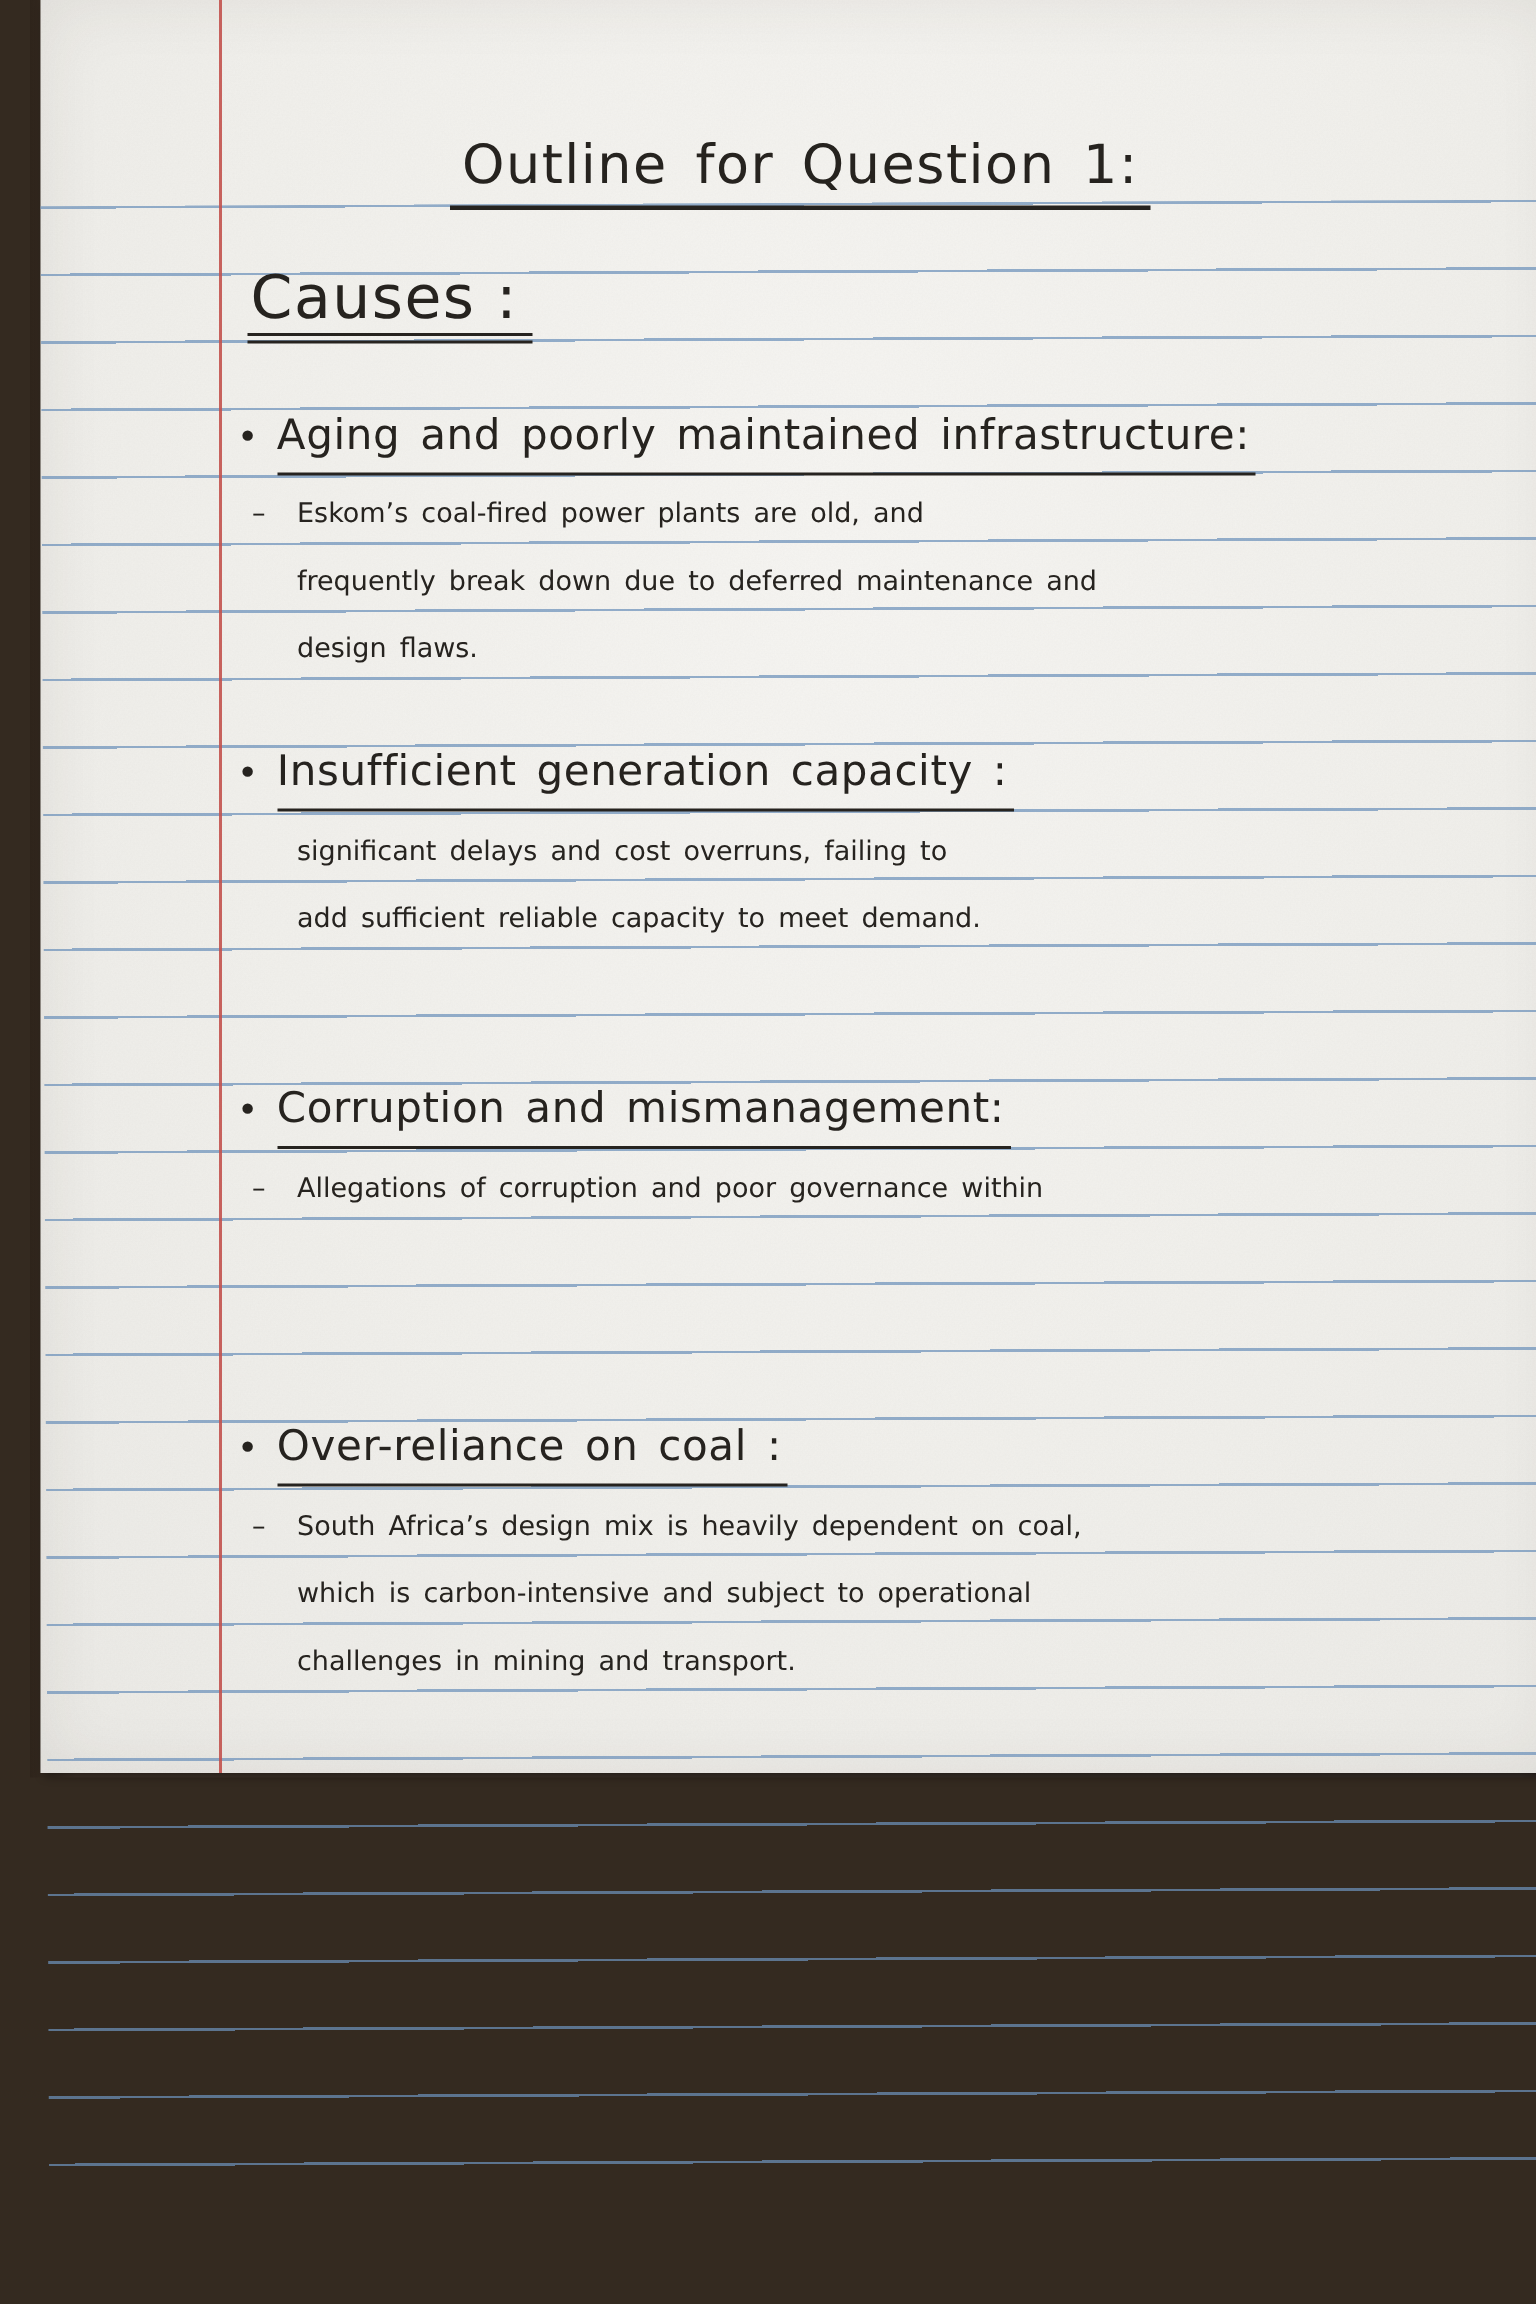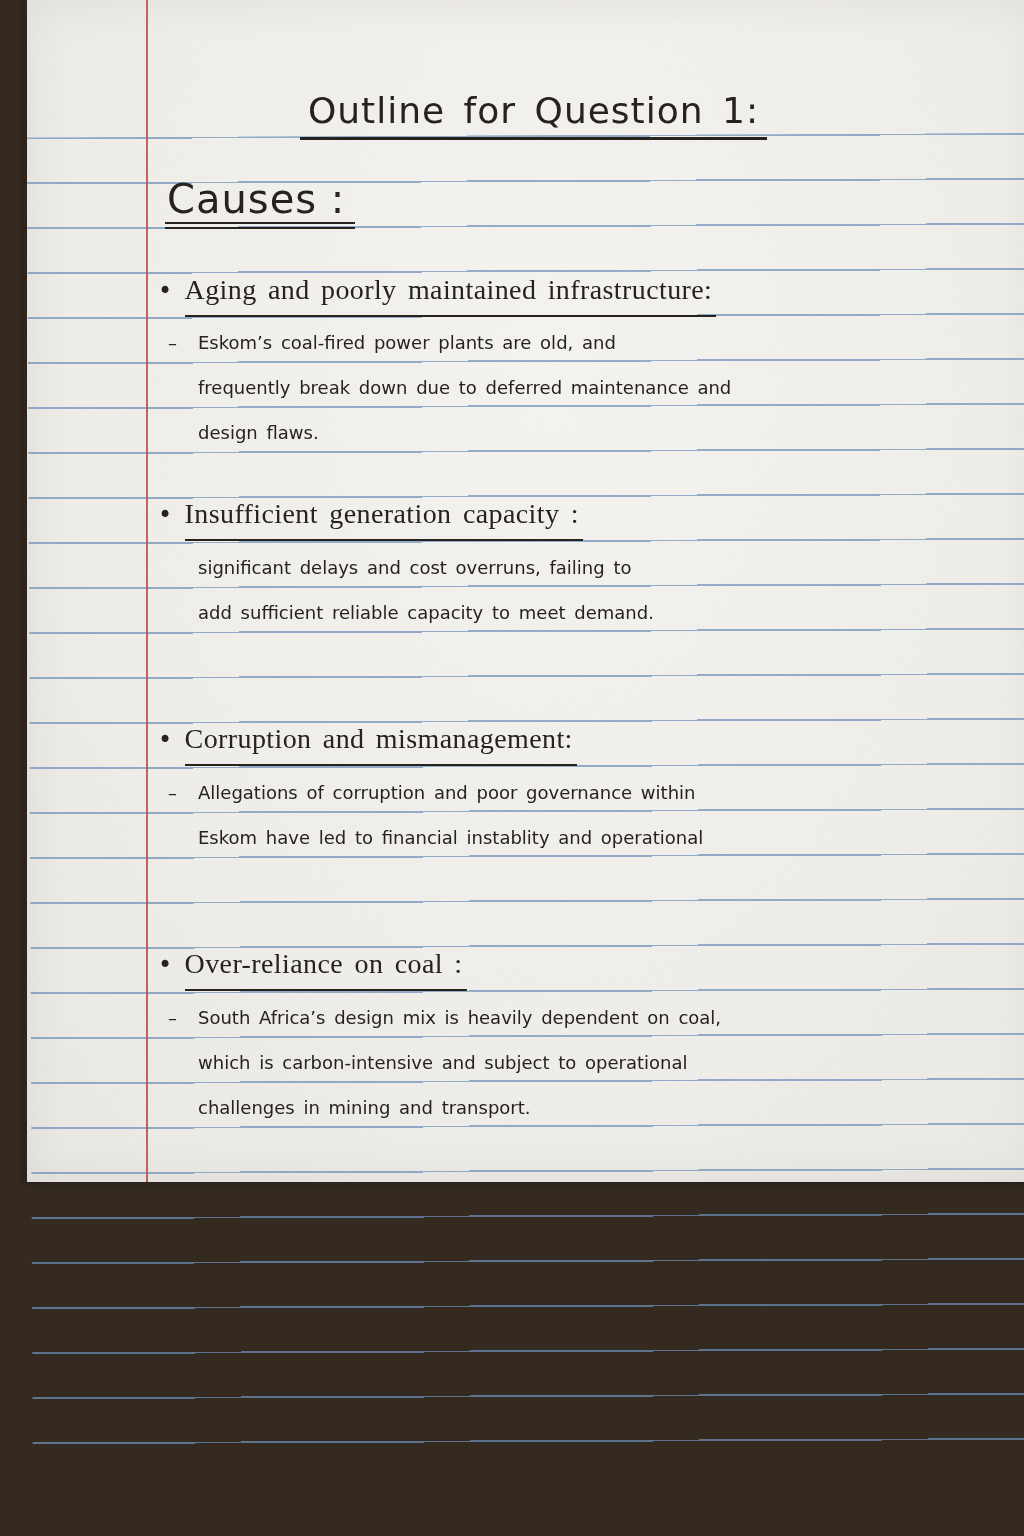--- a/index.html
+++ b/index.html
@@ -103,21 +103,20 @@
   }
   .bullet-row .dot {
     font-size: 24px;
     line-height: 46px;
   }
   .bullet-row .h {
     display: inline-block;
     line-height: 44px;
     border-bottom: 2.5px solid #26231f;
     padding: 0 4px 3px 0;
-    font-family: Liberation Serif, serif;
   }
   .details {
     position: absolute;
     left: 141px;
     font-size: 18px;
     line-height: 45px;
     letter-spacing: 0px;
     word-spacing: 3px;
   }
   .details .dline { white-space: nowrap; }
@@ -191,21 +190,20 @@
       <div class="dline cont">significant delays and cost overruns, failing to</div>
       <div class="dline cont">add sufficient reliable capacity to meet demand.</div>
     </div>
 
     <div class="bullet-row ink b2h">
       <span class="dot">•</span>
       <span class="h">Corruption and mismanagement:</span>
     </div>
     <div class="details ink d2">
       <div class="dline"><span class="dash">–</span><span>Allegations of corruption and poor governance within</span></div>
-      <div class="dline cont">Eskom have led to financial instablity and operational</div>
     </div>
 
     <div class="bullet-row ink b3h">
       <span class="dot">•</span>
       <span class="h">Over-reliance on coal :</span>
     </div>
     <div class="details ink d3">
       <div class="dline"><span class="dash">–</span><span>South Africa’s design mix is heavily dependent on coal,</span></div>
       <div class="dline cont">which is carbon-intensive and subject to operational</div>
       <div class="dline cont">challenges in mining and transport.</div>

